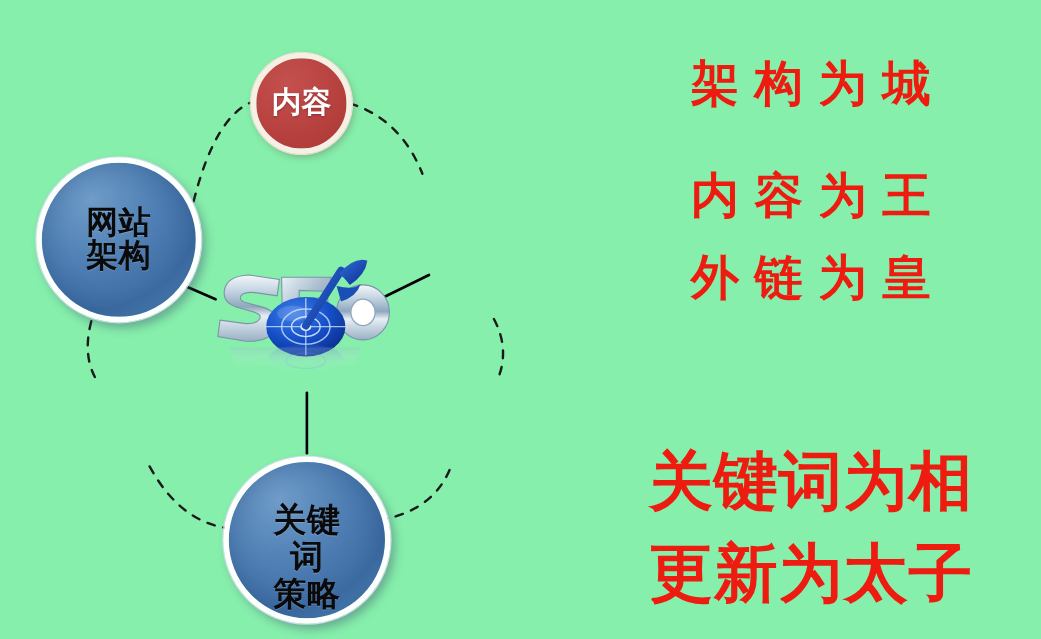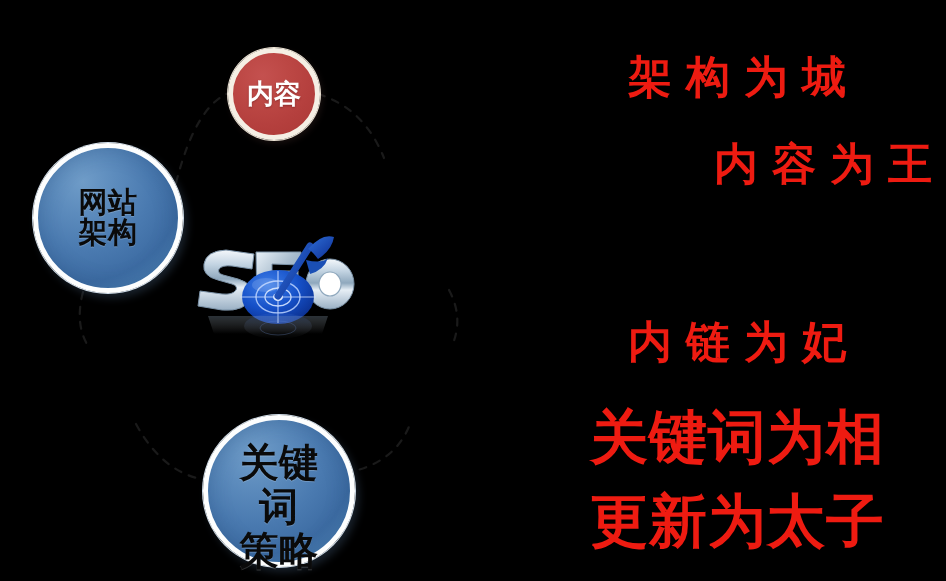--- a/index.html
+++ b/index.html
@@ -10,21 +10,21 @@
   body {
     width: 946px;
     height: 581px;
     overflow: hidden;
     font-family: "DejaVu Sans", "Liberation Sans", sans-serif;
   }
   #page {
     position: relative;
     width: 946px;
     height: 581px;
-    background: #000000;
+    background: #86efac;
   }
 
   
   #diagram {
     position: absolute;
     left: 0;
     top: 0;
     width: 530px;
     height: 581px;
   }
@@ -100,21 +100,21 @@
   #node-outlink    { left: 367px; top: 148px; width: 142px; height: 142px; }
   #node-outlink .node-text   { font-size: 28px; }
 
   #node-update     { left: 63px;  top: 343px; width: 90px;  height: 90px; }
   #node-update .node-text    { font-size: 25px; }
 
   #node-inlink     { left: 399px; top: 338px; width: 92px;  height: 92px; }
   #node-inlink .node-text    { font-size: 25px; }
 
   #node-keyword    { left: 203px; top: 415px; width: 152px; height: 152px; }
-  #node-keyword .node-text   { font-size: 39px; }
+  #node-keyword .node-text   { font-size: 30px; }
   
   #node-keyword .node-text {
     position: relative;
     top: 16px;
     line-height: 1.12;
   }
 
   
   #seo-art {
     position: absolute;
@@ -149,21 +149,21 @@
     text-indent: 14px;
     line-height: 1;
   }
   .sl-tight {
     font-size: 58px;
     letter-spacing: 1px;
     text-indent: 1px;
     line-height: 1;
   }
   #sl-0 { top: 55px; }
-  #sl-1 { top: 142px; text-align: right; }
+  #sl-1 { top: 157px; }
   #sl-2 { top: 231px; }
   #sl-3 { top: 320px; }
   #sl-4 { top: 408px; }
   #sl-5 { top: 492px; }
 </style>
 </head>
 <body>
 
 <div id="page">
 
@@ -275,18 +275,18 @@
         <span>词</span><br>
         <span>策略</span>
       </span>
     </div>
 
   </div>
 
   <div id="slogan">
     <div class="slogan-line sl-spread" id="sl-0">架构为城</div>
     <div class="slogan-line sl-spread" id="sl-1">内容为王</div>
-    <div class="slogan-line sl-spread" id="sl-3">内链为妃</div>
+    <div class="slogan-line sl-spread" id="sl-2">外链为皇</div>
     <div class="slogan-line sl-tight" id="sl-4">关键词为相</div>
     <div class="slogan-line sl-tight" id="sl-5">更新为太子</div>
   </div>
 
 </div>
 
 </body></html>

